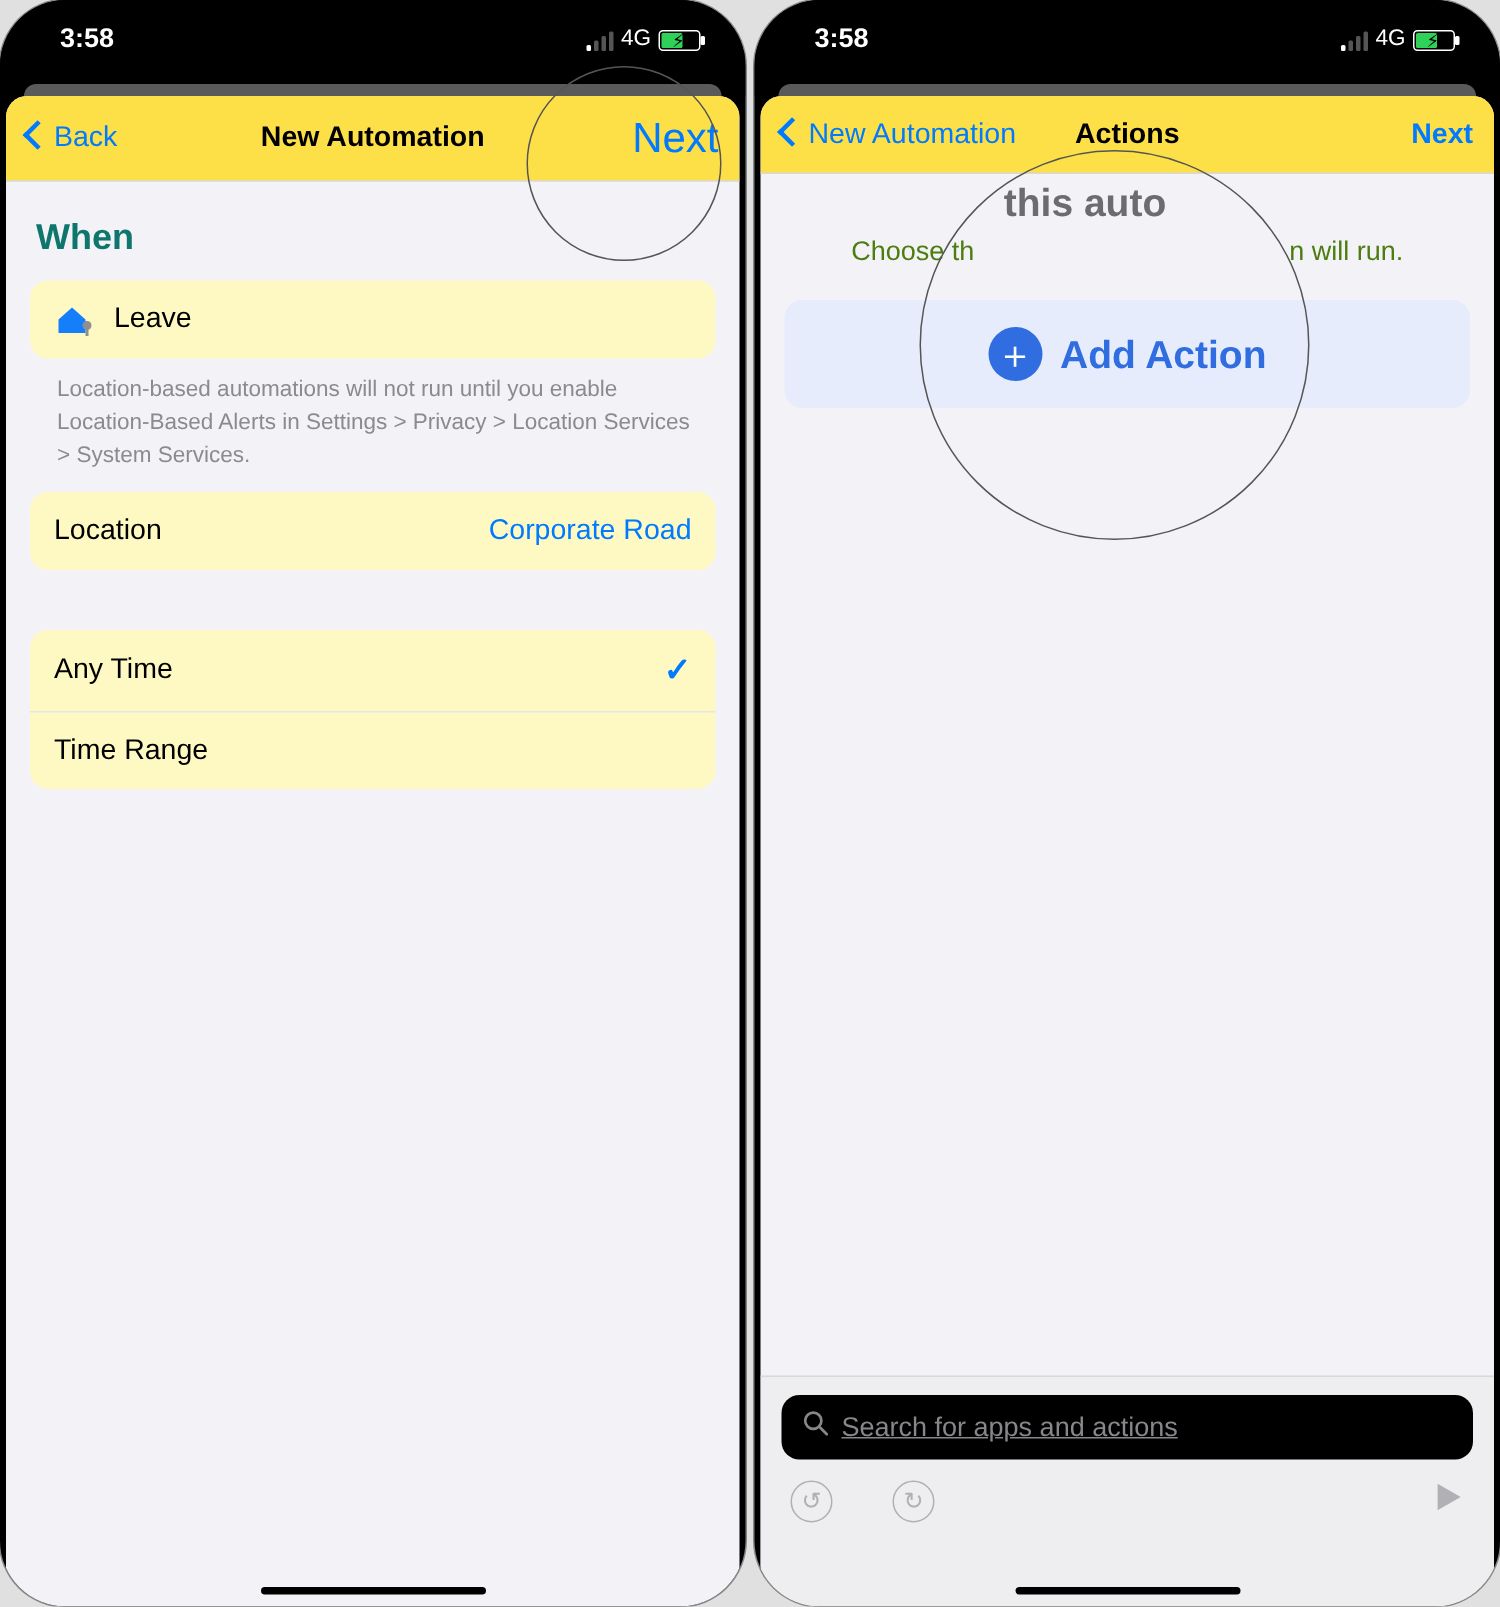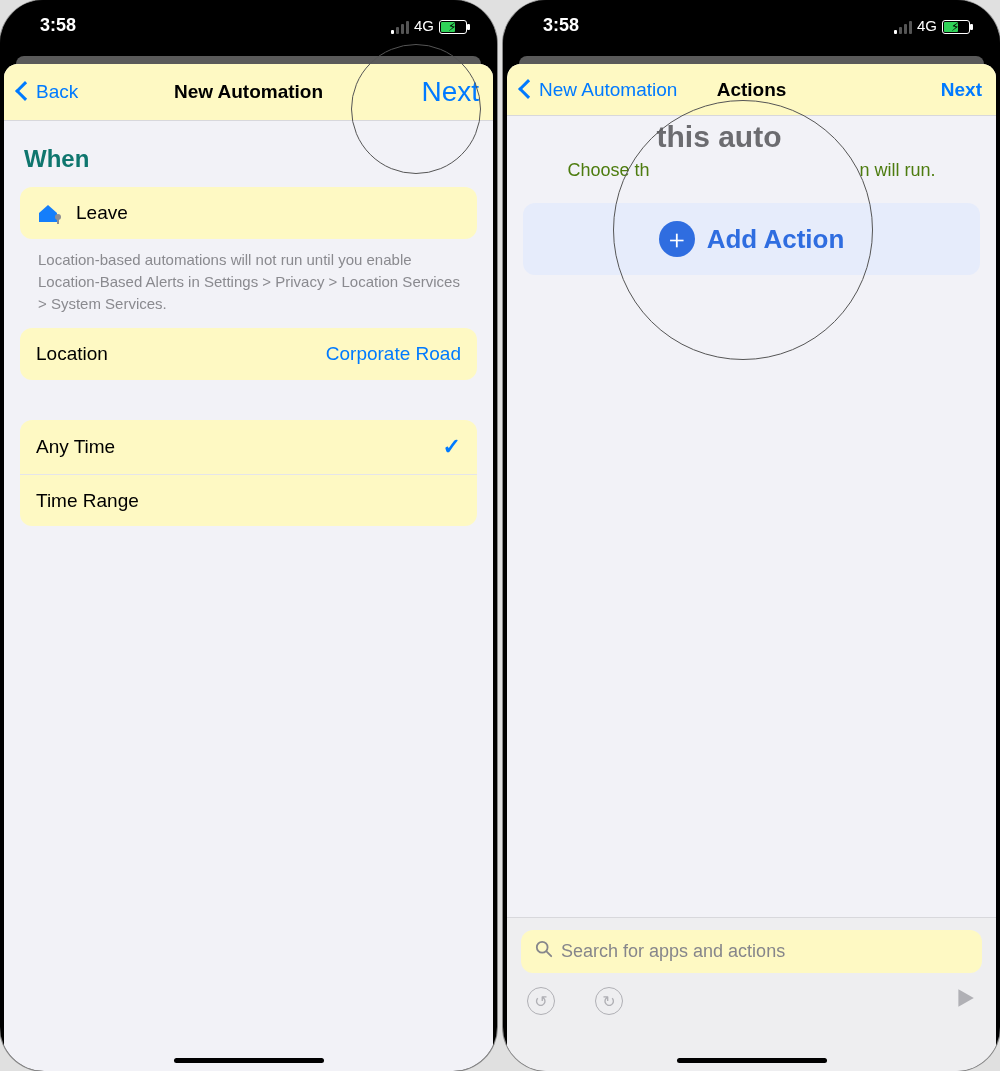--- a/index.html
+++ b/index.html
@@ -51,21 +51,21 @@
     flex: 1;
     background: #f2f2f7;
     border-radius: 14px 14px 0 0;
     margin: 0 4px;
     position: relative;
     overflow: hidden;
     display: flex;
     flex-direction: column;
   }
   .nav-bar {
-    background: #fef9c3;
+    background: #fde047;
     border-bottom: 1px solid #d8d8dc;
     display: flex;
     align-items: center;
     justify-content: space-between;
     padding: 12px 14px;
     position: relative;
     min-height:52px;
   }
   .nav-back {
     color: #007aff;
@@ -128,21 +128,21 @@
     bottom: 8px;
     left: 50%;
     transform: translateX(-50%);
     width: 150px;
     height: 5px;
     background: #000;
     border-radius: 3px;
   }
   
   .subheader-big {
-    font-size: 30px;
+    font-size: 26px;
     color: #6c6c70;
     font-weight: 600;
     text-align:center;
     margin-top:-4px;
   }
   .subheader-sub {
     font-size: 18px;
     color: #4d7c0f;
     text-align:center;
     margin:6px 0 22px 0;
@@ -170,28 +170,29 @@
     font-size: 26px;
     font-weight: 400;
     line-height:1;
   }
   .bottom-panel {
     background: #eeeef0;
     border-top: 1px solid #d8d8dc;
     padding: 12px 14px 56px 14px;
   }
   .search-field {
-    background: #fef9c3;
+    background: #000000;
     border-radius: 12px;
     display: flex;
     align-items: center;
     gap: 8px;
     padding: 10px 14px;
     color: #86868b;
     font-size: 18px;
+    text-decoration: underline;
   }
   .toolbar {
     display: flex;
     align-items: center;
     gap: 40px;
     padding: 14px 6px 0 6px;
     color: #b0b0b5;
     font-size: 22px;
   }
   .toolbar .play { margin-left: auto; }

